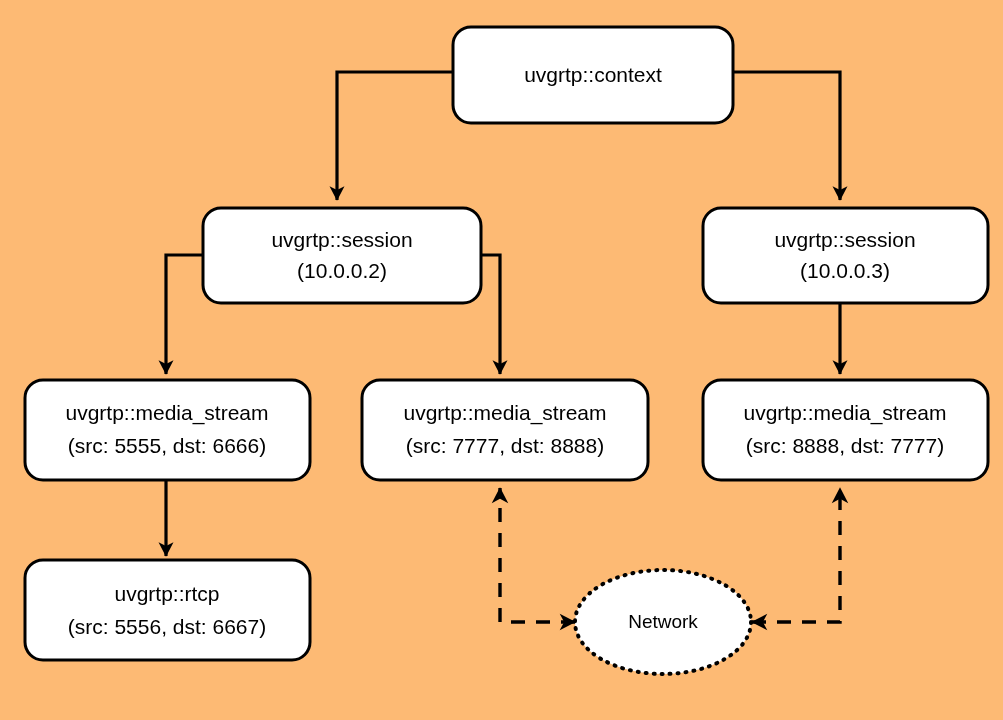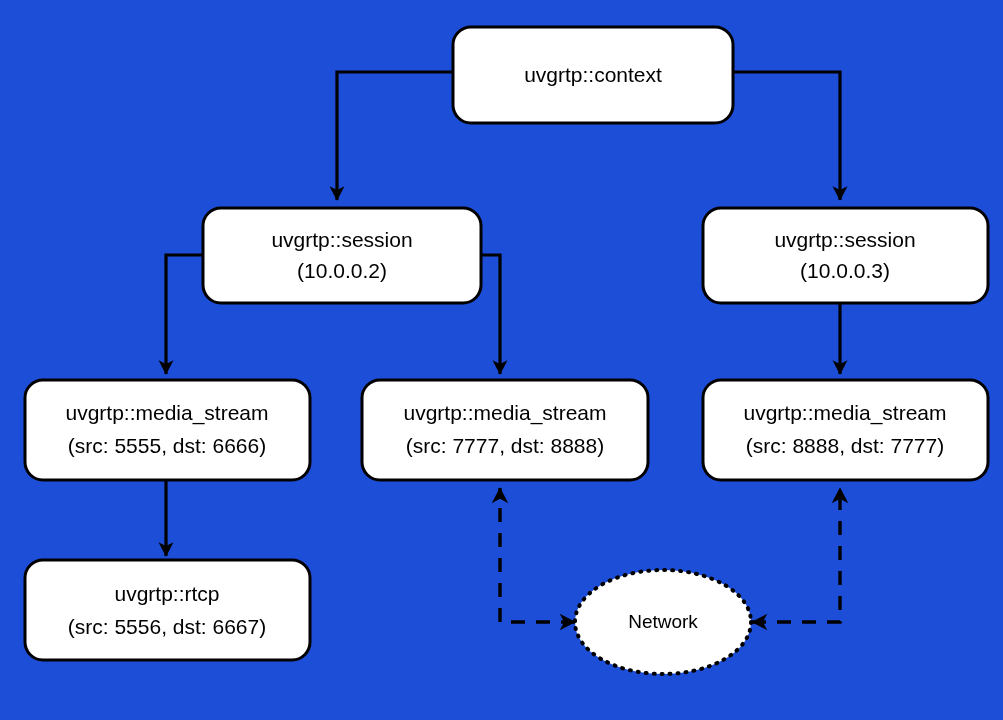--- a/index.html
+++ b/index.html
@@ -7,21 +7,21 @@
     padding: 0;
     background: #ffffff;
   }
   body {
     font-family: "Liberation Sans", sans-serif;
   }
   #diagram-canvas {
     position: relative;
     width: 1003px;
     height: 720px;
-    background: #1d4ed8;
+    background: #fdba74;
     overflow: hidden;
   }
   #diagram-svg {
     position: absolute;
     top: 0;
     left: 0;
     width: 1003px;
     height: 720px;
     display: block;
   }

